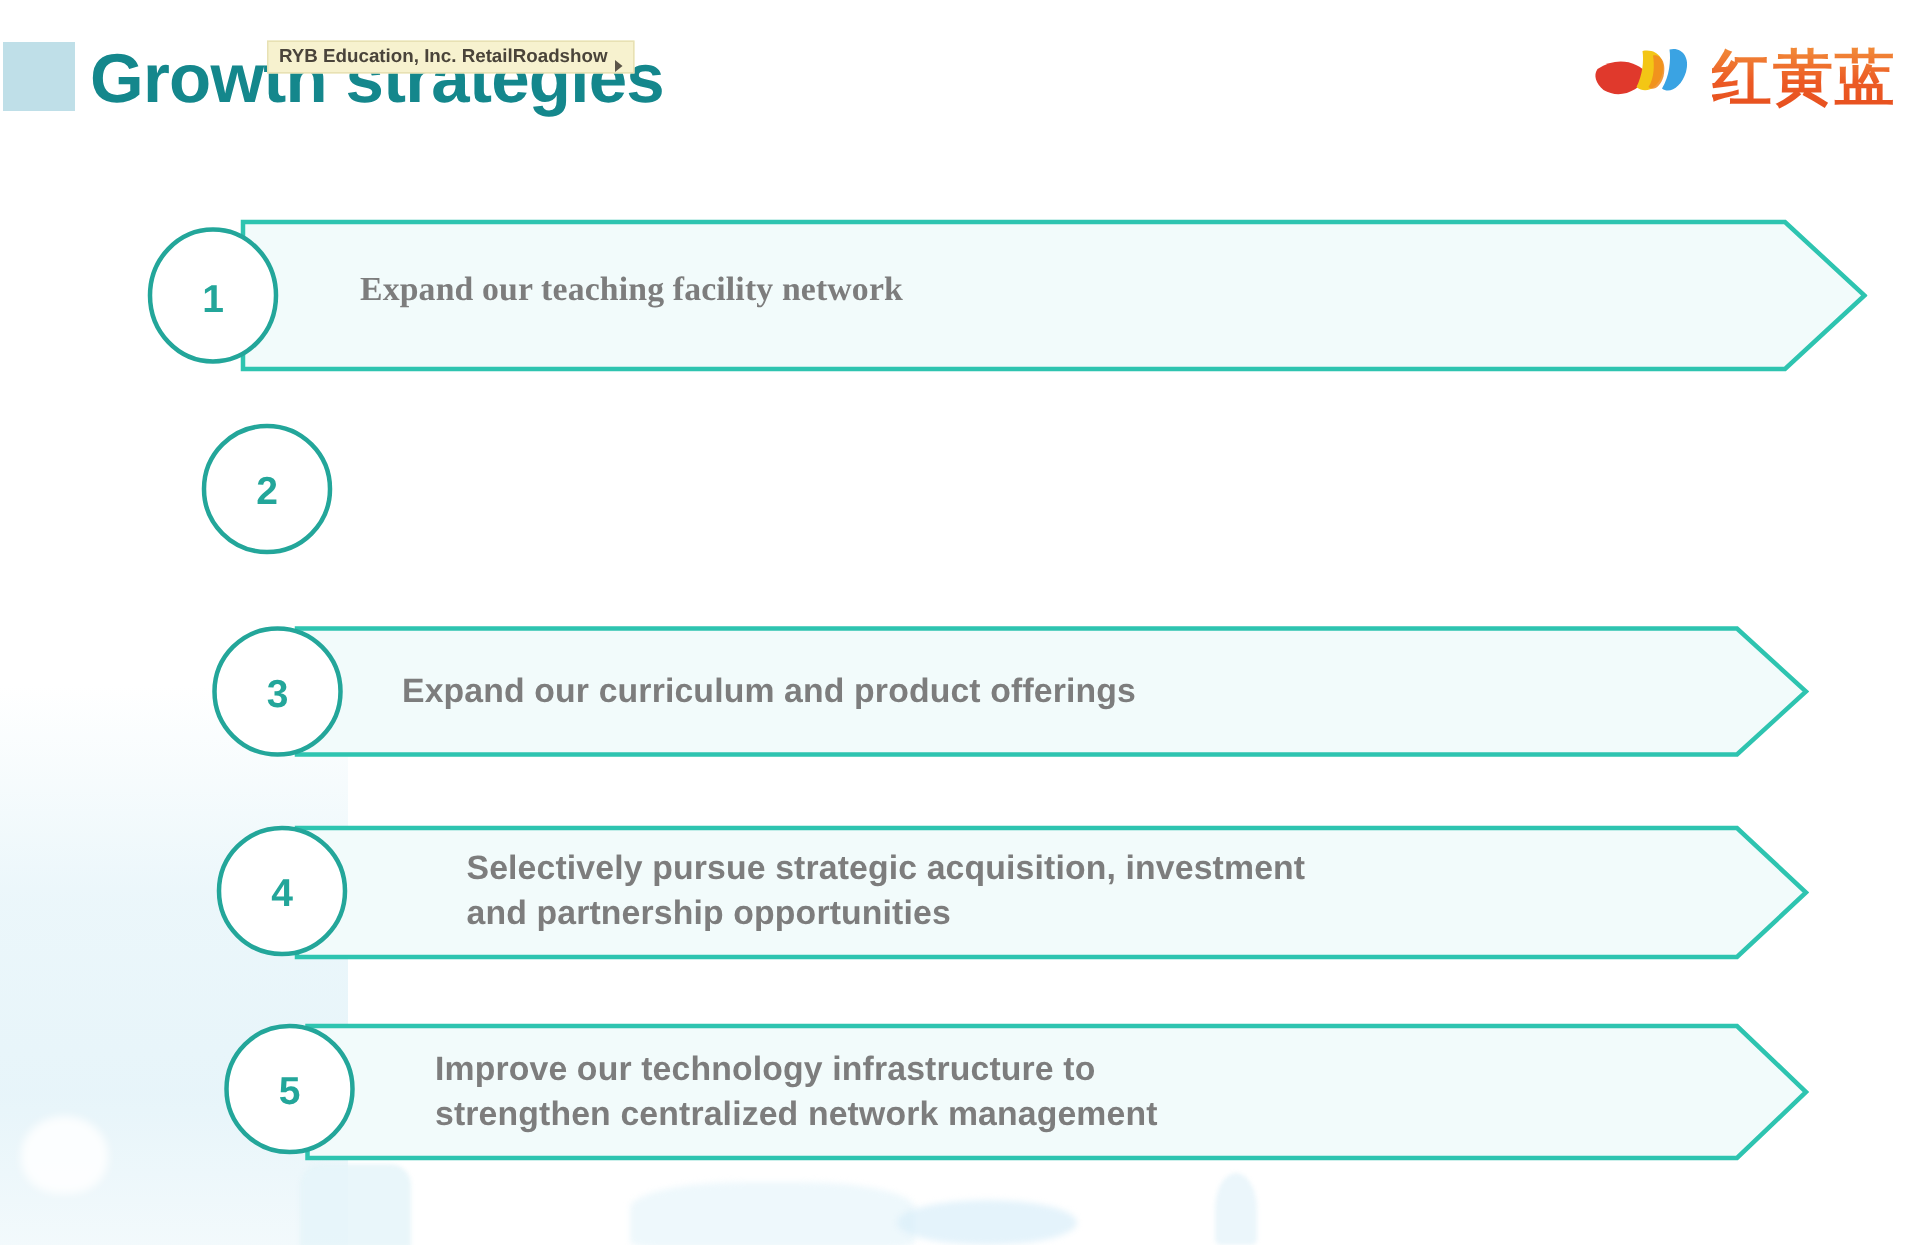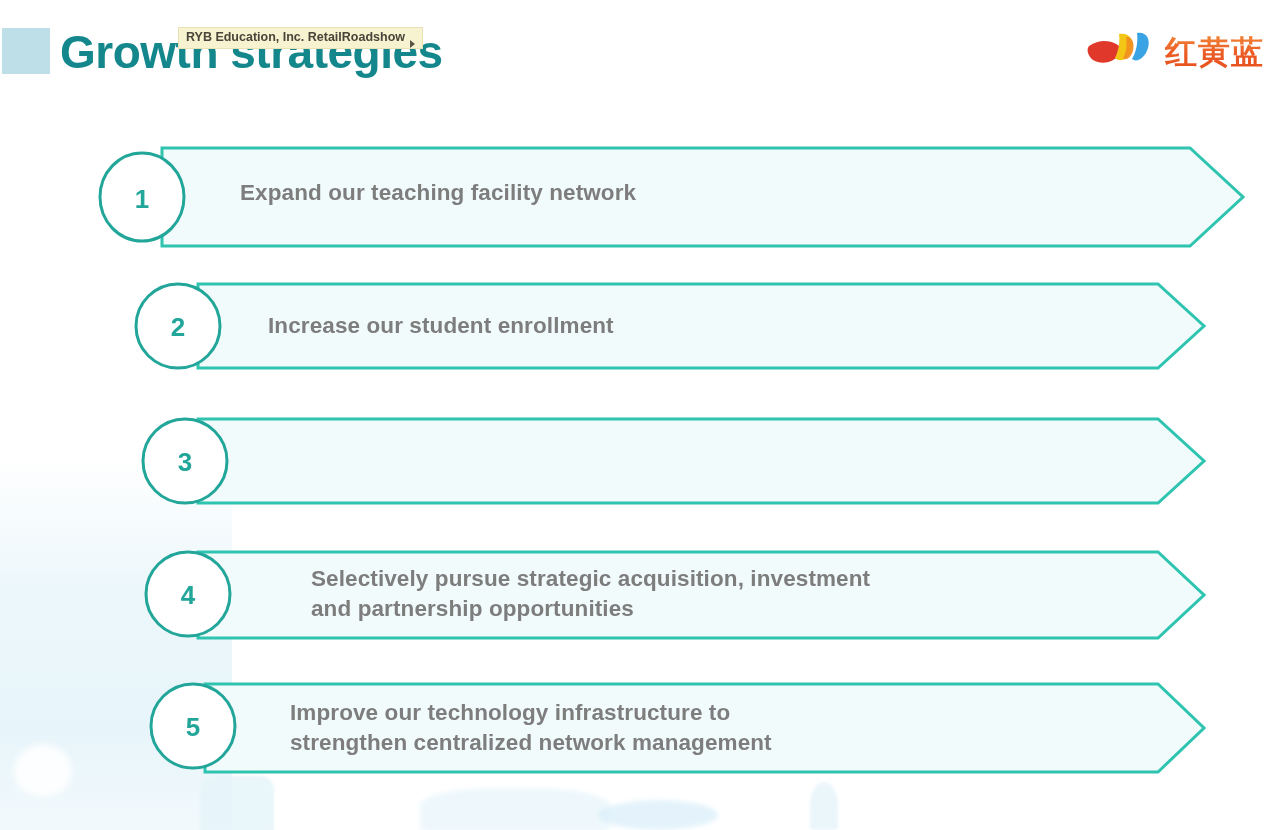--- a/index.html
+++ b/index.html
@@ -144,21 +144,21 @@
   .brand {
     position: absolute;
     right: 10px;
     top: 28px;
     display: flex;
     align-items: center;
     gap: 6px;
   }
   .brand-mark { display: block; }
   .brand-cn {
-    font-size: 32px;
+    font-size: 40px;
     font-weight: 700;
     line-height: 46px;
     color: #ef6a28;
     background: linear-gradient(180deg, #f2913c 0%, #ec5a24 55%, #e64f1e 100%);
     -webkit-background-clip: text;
     background-clip: text;
     -webkit-text-fill-color: transparent;
     letter-spacing: 1px;
   }
 
@@ -227,50 +227,45 @@
         <path d="M34 6 C44 4 50 12 47 22 C44 31 36 35 30 30 C34 22 35 13 34 6 Z" fill="#f3c615"></path>
         <path d="M52 5 C60 3 66 10 63 20 C60 30 52 35 47 31 C52 23 53 12 52 5 Z" fill="#3aa3e3"></path>
         <path d="M41 9 C47 8 50 15 48 23 C46 30 41 33 38 30 C42 24 42 15 41 9 Z" fill="#f08a1e" opacity="0.85"></path>
       </svg>
       <span class="brand-cn">红黄蓝</span>
     </div>
   </div>
 
   <div class="rows">
 
-    <div class="row" style="left:160px; top:146px; width:1085px; height:77px;">
+    <div class="row" style="left:160px; top:146px; width:1085px; height:77px;font-family:Liberation Serif, serif;">
       <svg class="arrow" width="1085" height="102" viewBox="0 0 1085 102" preserveAspectRatio="none">
         <path d="M2 2 H1030 L1083 51 L1030 100 H2 Z" fill="#f2fbfb" stroke="#2ec4b0" stroke-width="3"></path>
       </svg>
       <div class="arrow-label" style="left:80px; top:32px; width:960px;">Expand our teaching facility network</div>
     </div>
     <div class="badge" style="left:97px; top:150px; width:90px; height:94px;">
       <svg width="90" height="94" viewBox="0 0 90 94">
         <ellipse cx="45" cy="47" rx="42" ry="44" fill="#ffffff" stroke="#23a69a" stroke-width="3"></ellipse>
       </svg>
       <div class="badge-num" style="top:36px;">1</div>
     </div>
 
-    <div class="row" style="left:196px; top:282px; width:1010px; height:88px;">
-      <svg class="arrow" width="1010" height="88" viewBox="0 0 1010 88" preserveAspectRatio="none">
-        <path d="M2 2 H962 L1008 44 L962 86 H2 Z" fill="#f2fbfb" stroke="#2ec4b0" stroke-width="3"></path>
-      </svg>
-      <div class="arrow-label" style="left:72px; top:29px; width:900px;">Increase our student enrollment</div>
-    </div>
     <div class="badge" style="left:133px; top:281px; width:90px; height:90px;">
       <svg width="90" height="90" viewBox="0 0 90 90">
         <ellipse cx="45" cy="45" rx="42" ry="42" fill="#ffffff" stroke="#23a69a" stroke-width="3"></ellipse>
       </svg>
       <div class="badge-num" style="top:33px;">2</div>
     </div>
 
     <div class="row" style="left:196px; top:417px; width:1010px; height:88px;">
       <svg class="arrow" width="1010" height="88" viewBox="0 0 1010 88" preserveAspectRatio="none">
         <path d="M2 2 H962 L1008 44 L962 86 H2 Z" fill="#f2fbfb" stroke="#2ec4b0" stroke-width="3"></path>
       </svg>
+      <div class="arrow-label" style="left:72px; top:29px; width:900px;">Expand our curriculum and product offerings</div>
     </div>
     <div class="badge" style="left:140px; top:416px; width:90px; height:90px;">
       <svg width="90" height="90" viewBox="0 0 90 90">
         <ellipse cx="45" cy="45" rx="42" ry="42" fill="#ffffff" stroke="#23a69a" stroke-width="3"></ellipse>
       </svg>
       <div class="badge-num" style="top:33px;">3</div>
     </div>
 
     <div class="row" style="left:196px; top:550px; width:1010px; height:90px;">
       <svg class="arrow" width="1010" height="90" viewBox="0 0 1010 90" preserveAspectRatio="none">

